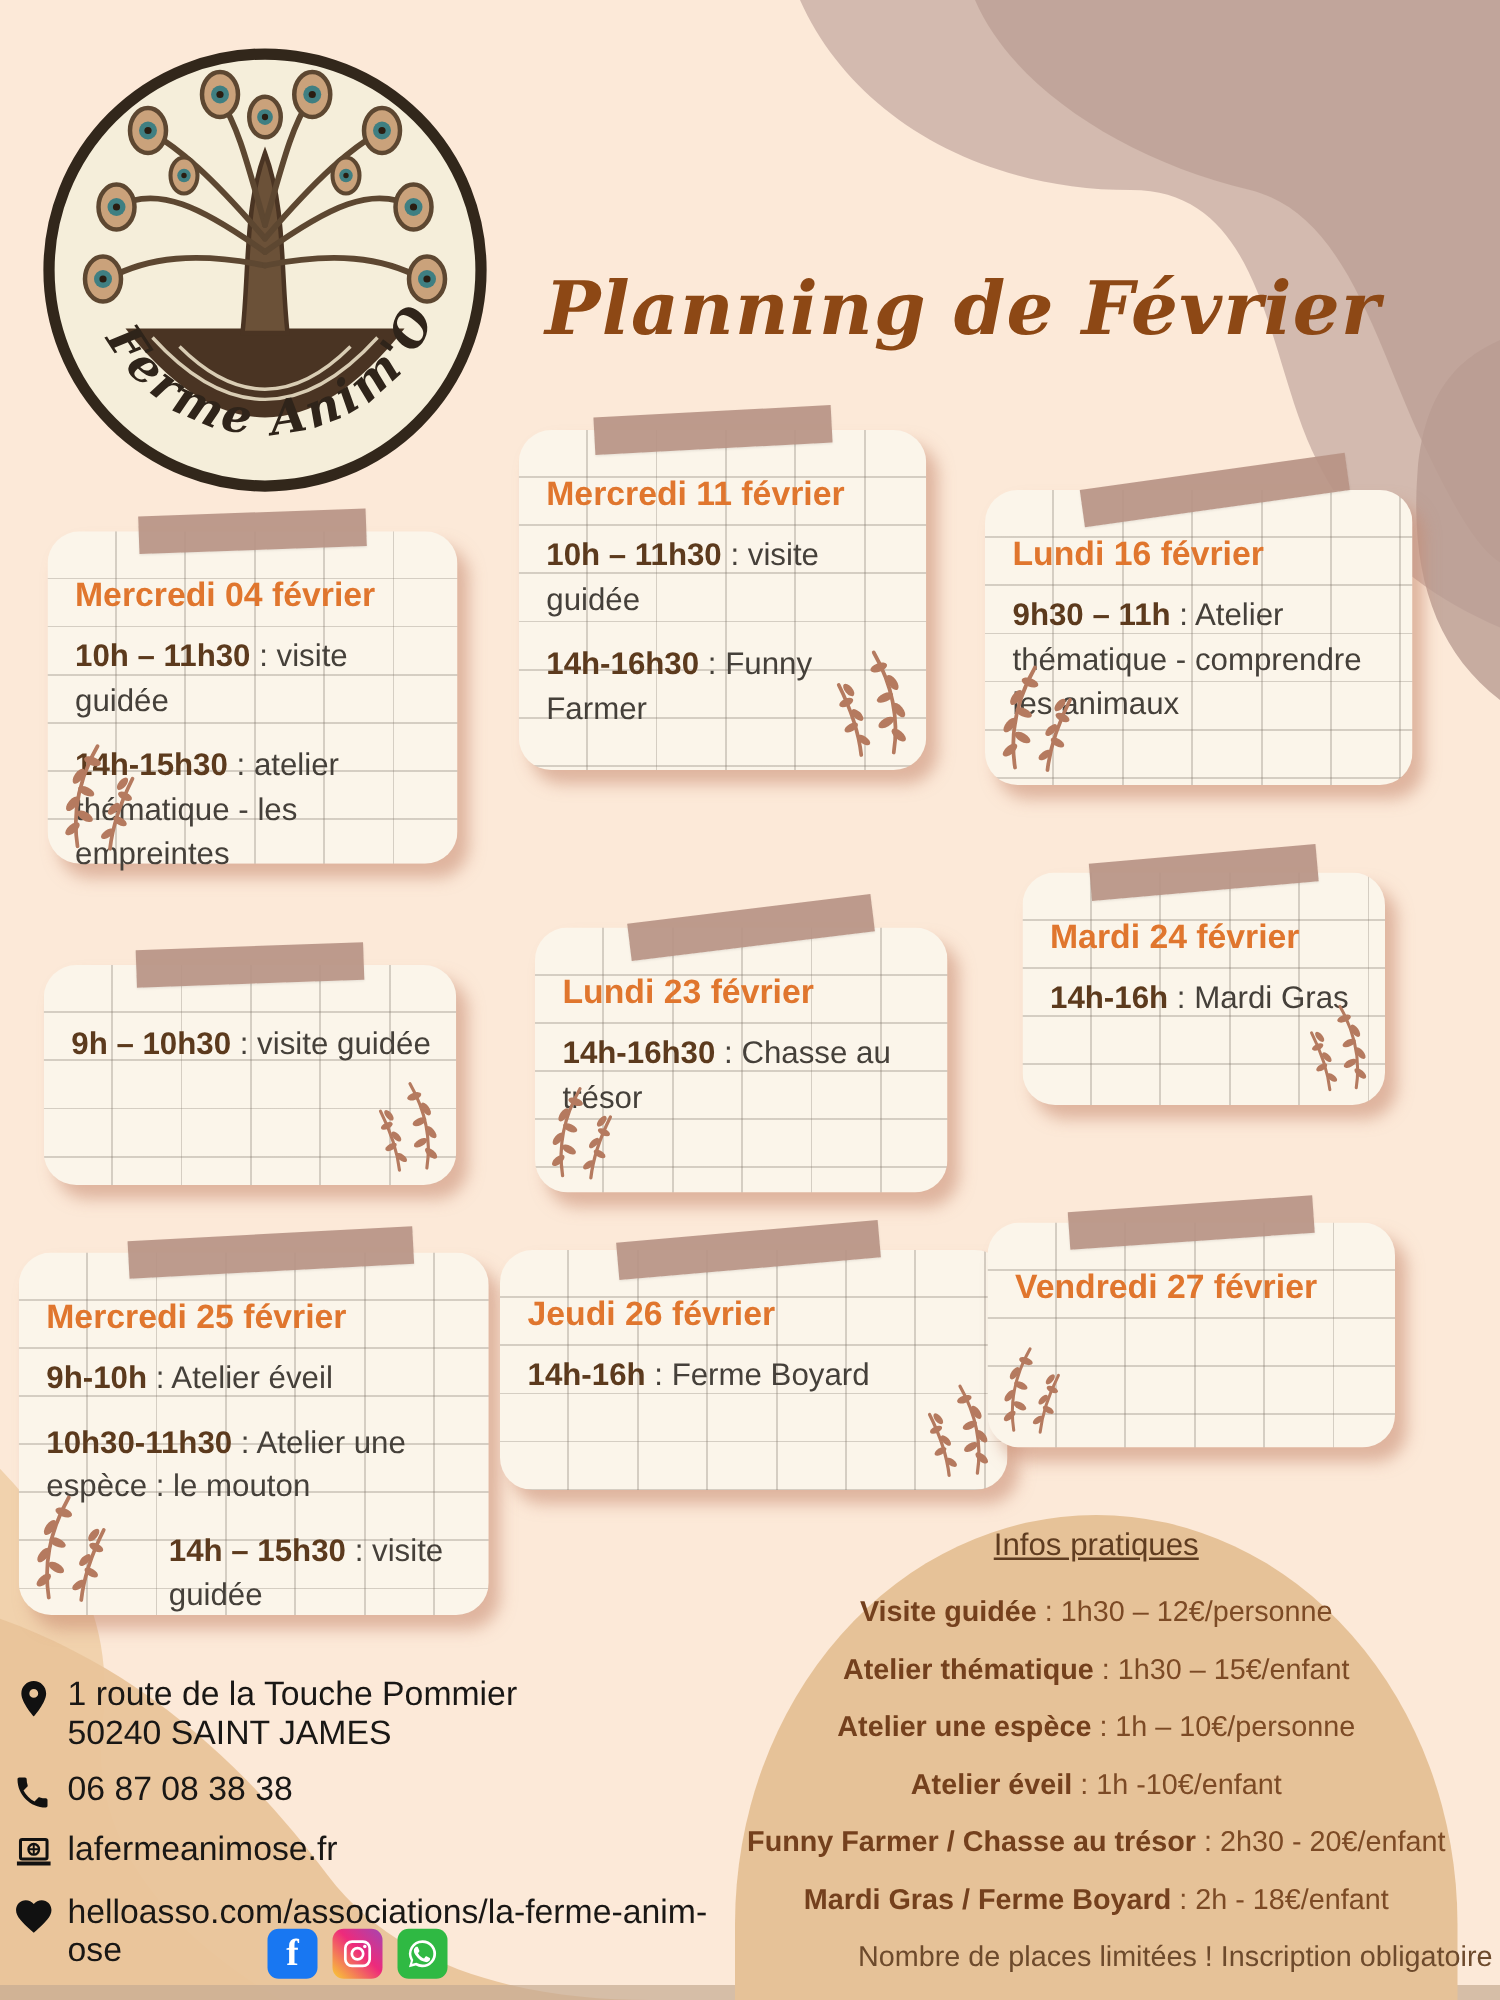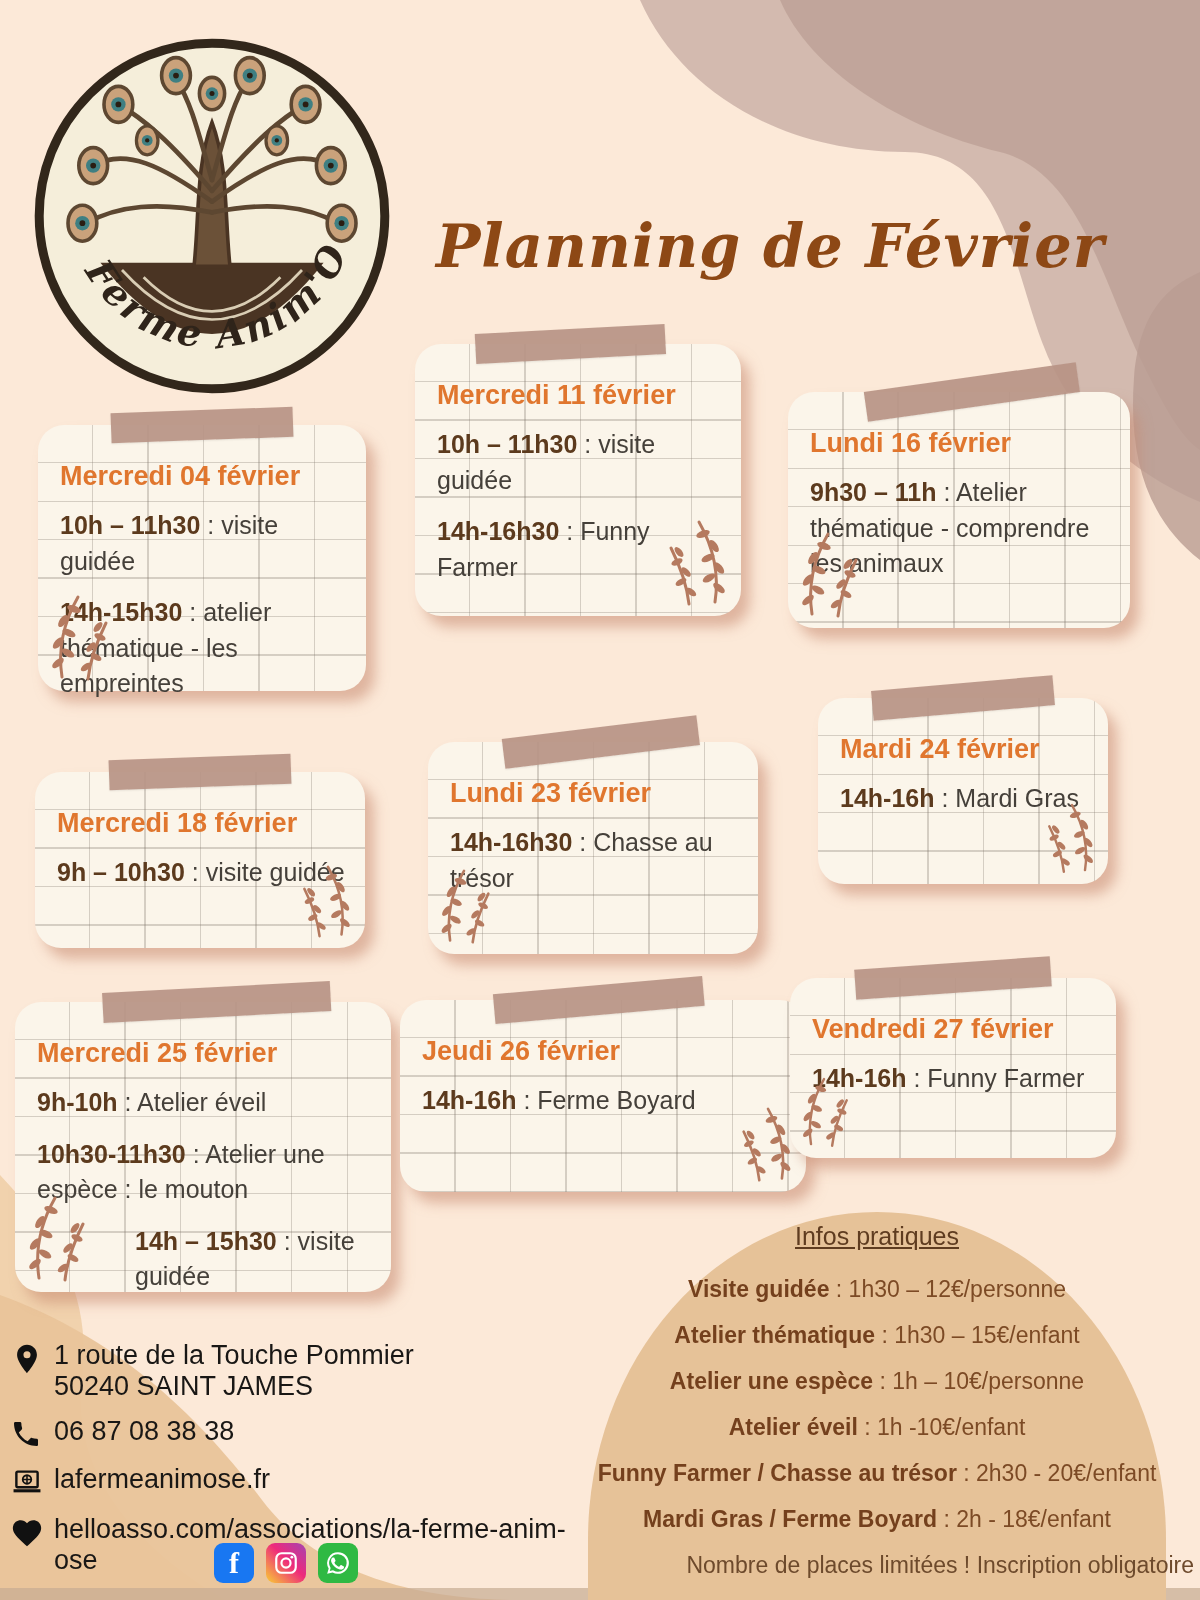--- a/index.html
+++ b/index.html
@@ -244,21 +244,20 @@
           <ellipse cx="50" cy="68" rx="6" ry="3" transform="rotate(30 50 68)"></ellipse>
           <ellipse cx="45" cy="58" rx="6" ry="3" transform="rotate(-45 45 58)"></ellipse>
           <ellipse cx="54" cy="48" rx="6" ry="3" transform="rotate(25 54 48)"></ellipse>
           <ellipse cx="52" cy="38" rx="6" ry="3" transform="rotate(-50 52 38)"></ellipse>
         </g>
     </svg>
   </div>
 
   <div class="card" id="card3">
     <div class="tape"></div>
-    <div class="card-date">Mercredi 18 février</div>
     <p class="card-line"><span class="time">9h – 10h30</span><span> : visite guidée</span></p>
     <svg class="leaf right" viewBox="0 0 64 92" style="width:54px;height:78px;">
       <g fill="none" stroke="#b57a5f" stroke-width="3" stroke-linecap="round">
           <path d="M16 88 C12 62 16 36 32 8"></path>
           <path d="M42 90 C44 72 50 54 60 34"></path>
         </g>
       <g fill="#b57a5f">
           <ellipse cx="12" cy="74" rx="7" ry="3.4" transform="rotate(-40 12 74)"></ellipse>
           <ellipse cx="22" cy="64" rx="7" ry="3.4" transform="rotate(30 22 64)"></ellipse>
           <ellipse cx="12" cy="54" rx="7" ry="3.4" transform="rotate(-50 12 54)"></ellipse>
@@ -372,21 +371,20 @@
           <ellipse cx="45" cy="58" rx="6" ry="3" transform="rotate(-45 45 58)"></ellipse>
           <ellipse cx="54" cy="48" rx="6" ry="3" transform="rotate(25 54 48)"></ellipse>
           <ellipse cx="52" cy="38" rx="6" ry="3" transform="rotate(-50 52 38)"></ellipse>
         </g>
     </svg>
   </div>
 
   <div class="card" id="card8">
     <div class="tape"></div>
     <div class="card-date">Vendredi 27 février</div>
-    <p class="card-line"><span class="time">14h-16h</span><span> : Funny Farmer</span></p>
     <svg class="leaf left" viewBox="0 0 64 92" style="width:52px;height:76px;">
       <g fill="none" stroke="#b57a5f" stroke-width="3" stroke-linecap="round">
           <path d="M16 88 C12 62 16 36 32 8"></path>
           <path d="M42 90 C44 72 50 54 60 34"></path>
         </g>
       <g fill="#b57a5f">
           <ellipse cx="12" cy="74" rx="7" ry="3.4" transform="rotate(-40 12 74)"></ellipse>
           <ellipse cx="22" cy="64" rx="7" ry="3.4" transform="rotate(30 22 64)"></ellipse>
           <ellipse cx="12" cy="54" rx="7" ry="3.4" transform="rotate(-50 12 54)"></ellipse>
           <ellipse cx="23" cy="44" rx="7" ry="3.4" transform="rotate(25 23 44)"></ellipse>

